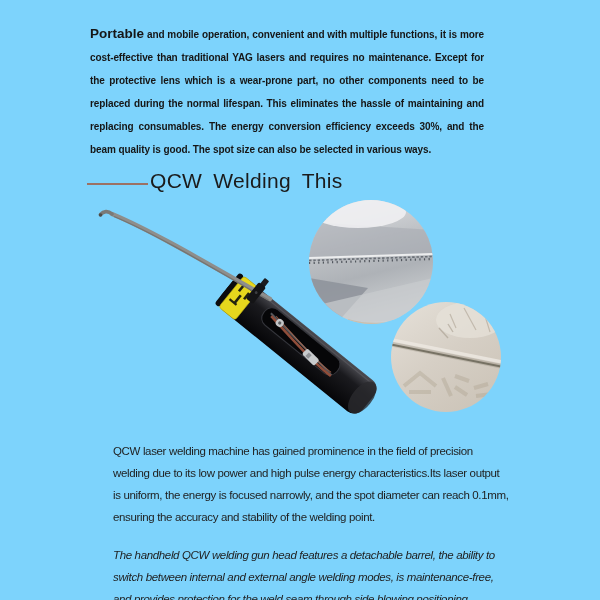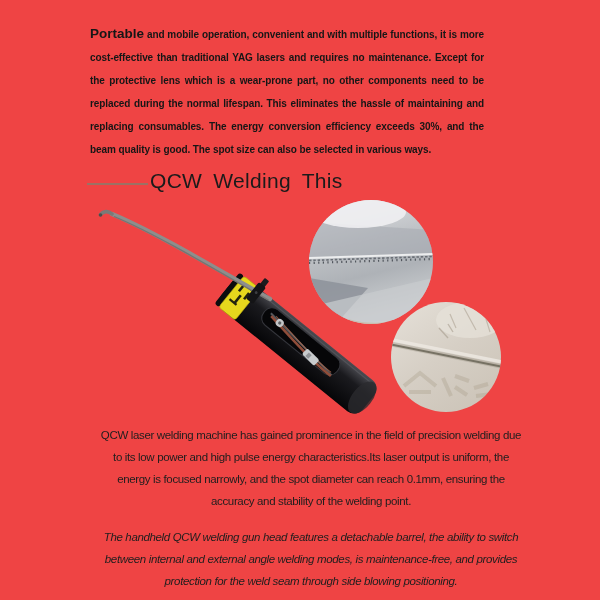--- a/index.html
+++ b/index.html
@@ -1,17 +1,17 @@
 <!DOCTYPE html>
 <html><head>
 <meta charset="utf-8">
 <style>
   html,body{margin:0;padding:0;}
   body{width:600px;height:600px;background:#ffffff;font-family:"Liberation Sans",sans-serif;position:relative;overflow:hidden;}
-  .page{position:absolute;inset:0;background:#ef4444;}
+  .page{position:absolute;inset:0;background:#7dd3fc;}
 
   .intro{
     position:absolute;left:90px;top:12px;width:394px;
     font-size:10px;font-weight:700;letter-spacing:-0.1px;
     line-height:23px;color:#161616;text-align:justify;
   }
   .intro .lead{font-size:13.5px;font-weight:700;letter-spacing:0;}
 
   .section-rule{
     position:absolute;left:87px;top:183px;width:61px;height:2px;
@@ -23,22 +23,22 @@
     letter-spacing:0.3px;word-spacing:5px;
   }
 
   .figure-wrap{position:absolute;left:60px;top:192px;width:480px;height:228px;}
 
   .body-copy{
     position:absolute;left:97px;top:424px;width:428px;
     color:#1e1e1e;
   }
   .body-copy p{
-    margin:0;font-size:11.5px;font-weight:400;letter-spacing:-0.35px;
-    line-height:22px;text-align:center;
+    margin:16px;font-size:11.5px;font-weight:400;letter-spacing:-0.35px;
+    line-height:22px;text-align:left;
   }
   .body-copy p + p{margin-top:14px;font-style:italic;}
 </style>
 </head>
 <body>
 
 <div class="page">
 
   <p class="intro"><span class="lead">Portable</span><span> and mobile operation, convenient and with multiple functions, it is more cost-effective than traditional YAG lasers and requires no maintenance. Except for the protective lens which is a wear-prone part, no other components need to be replaced during the normal lifespan. This eliminates the hassle of maintaining and replacing consumables. The energy conversion efficiency exceeds 30%, and the beam quality is good. The spot size can also be selected in various ways.</span></p>
 

